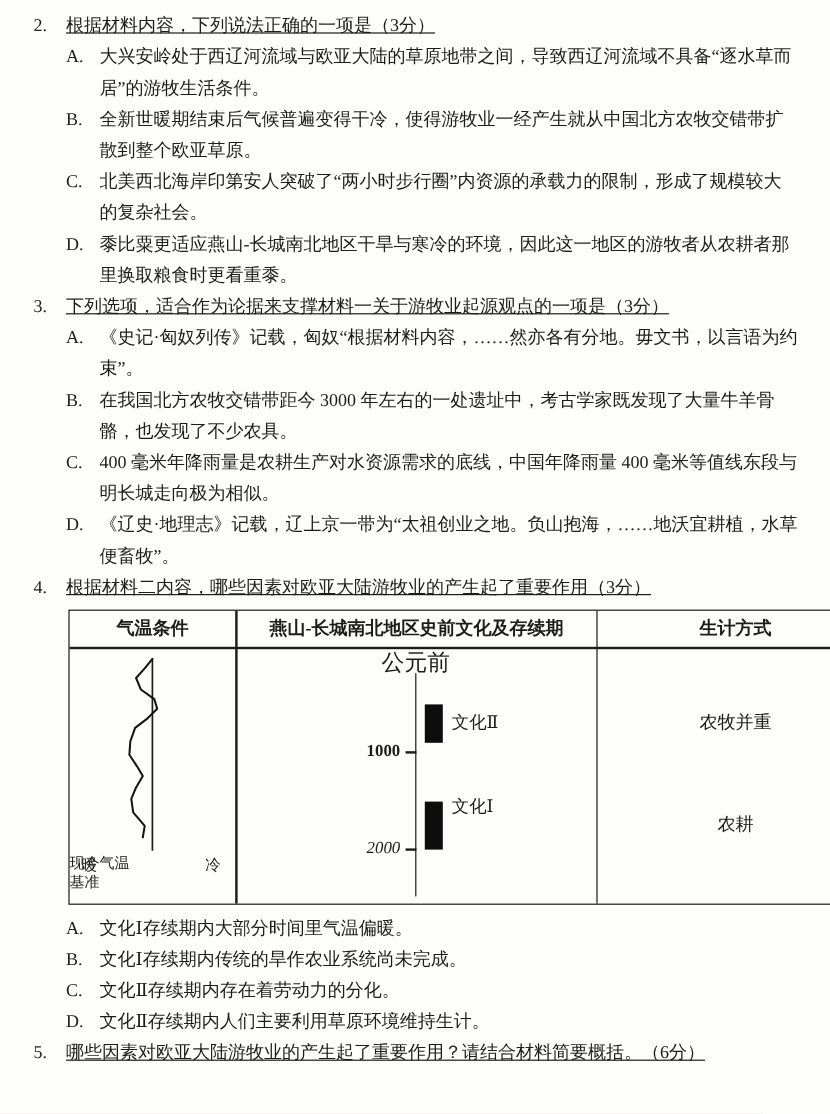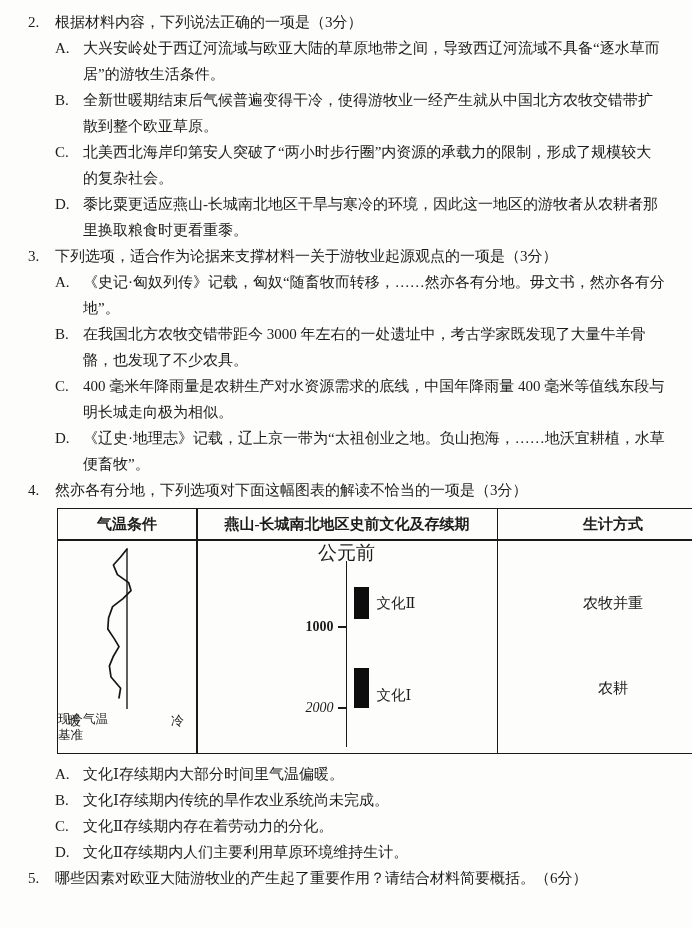--- a/index.html
+++ b/index.html
@@ -5,21 +5,21 @@
   html,body{margin:0;padding:0;background:#e9e7e4;}
   .page{
     width:692px;min-height:928px;margin:0 auto;background:#fdfdfc;
     box-sizing:border-box;padding:9px 27px 10px 28px;
     font-family:"Liberation Serif","DejaVu Serif",serif;
     font-size:15px;line-height:26px;color:#1c1c1c;
   }
   .question{margin:0;}
   .stem{display:flex;}
   .q-num{width:27px;flex-shrink:0;}
-  .stem-text{flex:1;}
+  .stem-text{flex:1;text-decoration:underline;}
   .option{display:flex;padding-left:27px;}
   .opt-label{width:28px;flex-shrink:0;}
   .opt-text{flex:1;}
 
   
   .fig{
     display:grid;
     grid-template-columns:138px 1.5px 299px 1.5px 1fr;
     grid-template-rows:auto 1.5px 212px;
     width:672px;border:1.6px solid #1a1a1a;margin:5px 0 7px 29px;
@@ -73,40 +73,40 @@
     </div>
   </section>
 
   <section class="question">
     <div class="stem">
       <span class="q-num">3.</span>
       <span class="stem-text">下列选项，适合作为论据来支撑材料一关于游牧业起源观点的一项是（3分）</span>
     </div>
     <div class="option">
       <span class="opt-label">A.</span>
-      <span class="opt-text">《史记·匈奴列传》记载，匈奴“随畜牧而转移，……然亦各有分地。毋文书，然亦各有分地”。</span>
+      <span class="opt-text">《史记·匈奴列传》记载，匈奴“根据材料内容，……然亦各有分地。毋文书，以言语为约束”。</span>
     </div>
     <div class="option">
       <span class="opt-label">B.</span>
       <span class="opt-text">在我国北方农牧交错带距今 3000 年左右的一处遗址中，考古学家既发现了大量牛羊骨骼，也发现了不少农具。</span>
     </div>
     <div class="option">
       <span class="opt-label">C.</span>
       <span class="opt-text">400 毫米年降雨量是农耕生产对水资源需求的底线，中国年降雨量 400 毫米等值线东段与明长城走向极为相似。</span>
     </div>
     <div class="option">
       <span class="opt-label">D.</span>
       <span class="opt-text">《辽史·地理志》记载，辽上京一带为“太祖创业之地。负山抱海，……地沃宜耕植，水草便畜牧”。</span>
     </div>
   </section>
 
   <section class="question">
     <div class="stem">
       <span class="q-num">4.</span>
-      <span class="stem-text">然亦各有分地，下列选项对下面这幅图表的解读不恰当的一项是（3分）</span>
+      <span class="stem-text">根据材料二内容，哪些因素对欧亚大陆游牧业的产生起了重要作用（3分）</span>
     </div>
 
     <div class="fig">
       <div class="fh" style="grid-column:1;grid-row:1">气温条件</div>
       <div class="fh" style="grid-column:3;grid-row:1">燕山-长城南北地区史前文化及存续期</div>
       <div class="fh" style="grid-column:5;grid-row:1">生计方式</div>
 
       <div class="vsep" style="grid-column:2;grid-row:1/4"></div>
       <div class="vsep" style="grid-column:4;grid-row:1/4"></div>
       <div class="hsep" style="grid-row:2"></div>
@@ -127,21 +127,21 @@
       <div class="fb" id="fig-mid" style="grid-column:3;grid-row:3">
         <div class="era">公元前</div>
       <div class="axis-line" style="left: 148.25px; top: 20px; height: 186px;"></div>
           <div class="tick-mark" style="left: 140px; top: 85.9477px;"></div>
           <div class="tick-label" style="right: 163px; top: 86.6977px; font-weight: bold;">1000</div>
           <div class="tick-mark" style="left: 140px; top: 166.878px;"></div>
           <div class="tick-label" style="right: 163px; top: 167.628px; font-style: italic;">2000</div>
           <div class="bar" style="left: 156px; top: 46.2326px; height: 32.3721px;"></div>
           <div class="bar-label" style="left: 179px; top: 62.4186px;">文化Ⅱ</div>
           <div class="bar" style="left: 156px; top: 127.163px; height: 40.4651px;"></div>
-          <div class="bar-label" style="left: 179px; top: 154px;">文化Ⅰ</div>
+          <div class="bar-label" style="left: 179px; top: 132px;">文化Ⅰ</div>
         </div>
 
       <div class="fb" id="fig-right" style="grid-column:5;grid-row:3">
           <div class="live-label" style="top: 62.4186px;">农牧并重</div>
           <div class="live-label" style="top: 147.395px;">农耕</div>
         </div>
     </div>
 
     <div class="option">
       <span class="opt-label">A.</span>

